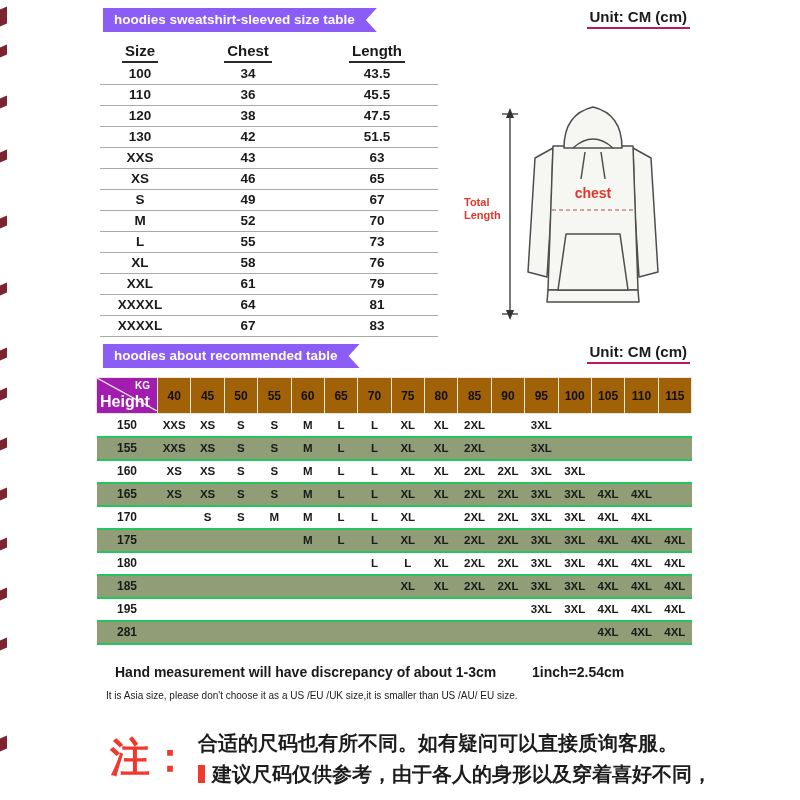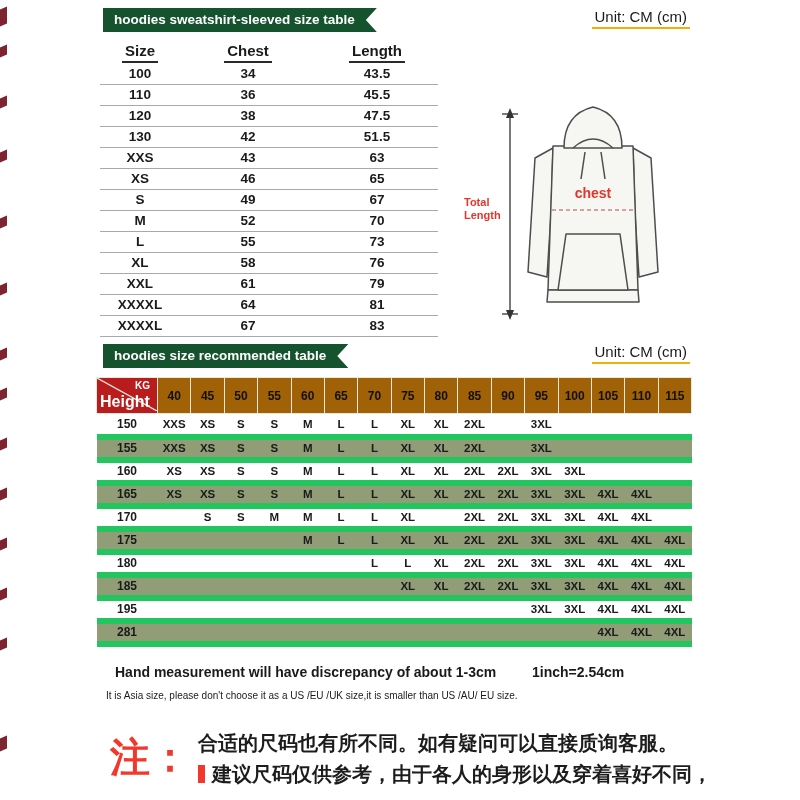--- a/index.html
+++ b/index.html
@@ -3,52 +3,52 @@
 <meta charset="utf-8">
 <style>
   html,body{margin:0;padding:0;background:#fff;}
   .page{position:relative;width:800px;height:800px;background:#fff;overflow:hidden;
         font-family:"Liberation Sans","DejaVu Sans",sans-serif;color:#1a1a1a;}
 
   
   .mark{position:absolute;left:0;width:7px;background:#7e2430;transform:skewY(-24deg);}
 
   
-  .banner{position:absolute;left:103px;height:24px;background:#14532d;color:#fff;
+  .banner{position:absolute;left:103px;height:24px;background:#8b5cf6;color:#fff;
           font-weight:bold;font-size:13.5px;line-height:24px;padding:0 22px 0 11px;
           clip-path:polygon(0 0,100% 0,calc(100% - 11px) 50%,100% 100%,0 100%);}
   .banner1{top:8px;}
   .banner2{top:344px;}
 
-  .unit{position:absolute;right:110px;font-weight:normal;font-size:15px;
-        border-bottom:2px solid #eab308;padding:0 3px 2px;}
+  .unit{position:absolute;right:110px;font-weight:bold;font-size:15px;
+        border-bottom:2px solid #be185d;padding:0 3px 2px;}
   .unit1{top:8px;}
   .unit2{top:343px;}
 
   
   .size-table{position:absolute;left:100px;top:40px;width:338px;border-collapse:collapse;
               text-align:center;font-size:13.5px;}
   .size-table th{font-size:15px;font-weight:bold;padding:2px 0 5px;}
   .size-table th span{border-bottom:2px solid #2a2a2a;padding:0 3px 2px;}
   .size-table td{border-bottom:1px solid #a9a9a9;padding:2px 0 3px;font-weight:600;}
   .size-table col.c1{width:80px;} .size-table col.c2{width:136px;} .size-table col.c3{width:122px;}
 
   
   .figure{position:absolute;left:452px;top:94px;width:252px;height:246px;}
   .figure svg{display:block;}
 
   
   .reco-table{position:absolute;left:96px;top:377px;width:596px;border-collapse:collapse;
               table-layout:fixed;text-align:center;font-size:11.5px;font-weight:bold;}
   .reco-table thead th{background:#a16207;color:#101010;height:33px;
                        border:1px solid #e6e8dc;font-size:12px;}
-  .reco-table thead th.corner{width:60px;background:#b91c1c;color:#fff;padding:0;position:relative;}
+  .reco-table thead th.corner{width:60px;background:#a21caf;color:#fff;padding:0;position:relative;}
   .corner .kg{position:absolute;top:2px;right:7px;font-size:10px;color:#fff;}
   .corner .ht{position:absolute;bottom:2px;left:3px;font-size:16px;color:#fff;}
-  .reco-table tbody tr{height:23px;border-bottom:6px solid #22c55e;}
+  .reco-table tbody tr{height:23px;border-bottom:2px solid #22c55e;}
   .reco-table tbody tr:nth-child(even){background:#909d76;}
   .reco-table tbody th{font-size:12px;}
 
   
   .note-hand{position:absolute;left:115px;top:664px;font-size:14px;font-weight:bold;}
   .note-inch{position:absolute;left:532px;top:664px;font-size:14px;font-weight:bold;}
   .note-asia{position:absolute;left:106px;top:690px;font-size:10px;font-weight:normal;}
 
   .cn-note{position:absolute;left:110px;top:724px;display:flex;align-items:flex-start;}
   .zhu{color:#f2382c;font-size:40px;font-weight:bold;line-height:66px;margin-right:8px;}
@@ -200,21 +200,21 @@
       </g>
 
       <g stroke="#b05050" stroke-width="1" stroke-dasharray="4 3">
         <line x1="100" y1="116" x2="184" y2="116"></line>
       </g>
       <text x="141" y="104" fill="#e5352b" font-size="14" font-weight="bold" text-anchor="middle">chest</text>
     </svg>
   </div>
 
   <div class="banner banner2">
-    <span>hoodies size recommended table</span>
+    <span>hoodies about recommended table</span>
   </div>
   <div class="unit unit2">Unit: CM (cm)</div>
 
   <table class="reco-table">
     <thead>
       <tr>
         <th class="corner">
           <svg width="60" height="33" viewBox="0 0 60 33" style="position:absolute;left:0;top:0;">
             <line x1="0" y1="0" x2="60" y2="33" stroke="#e6e8dc" stroke-width="1.3"></line>
           </svg>

